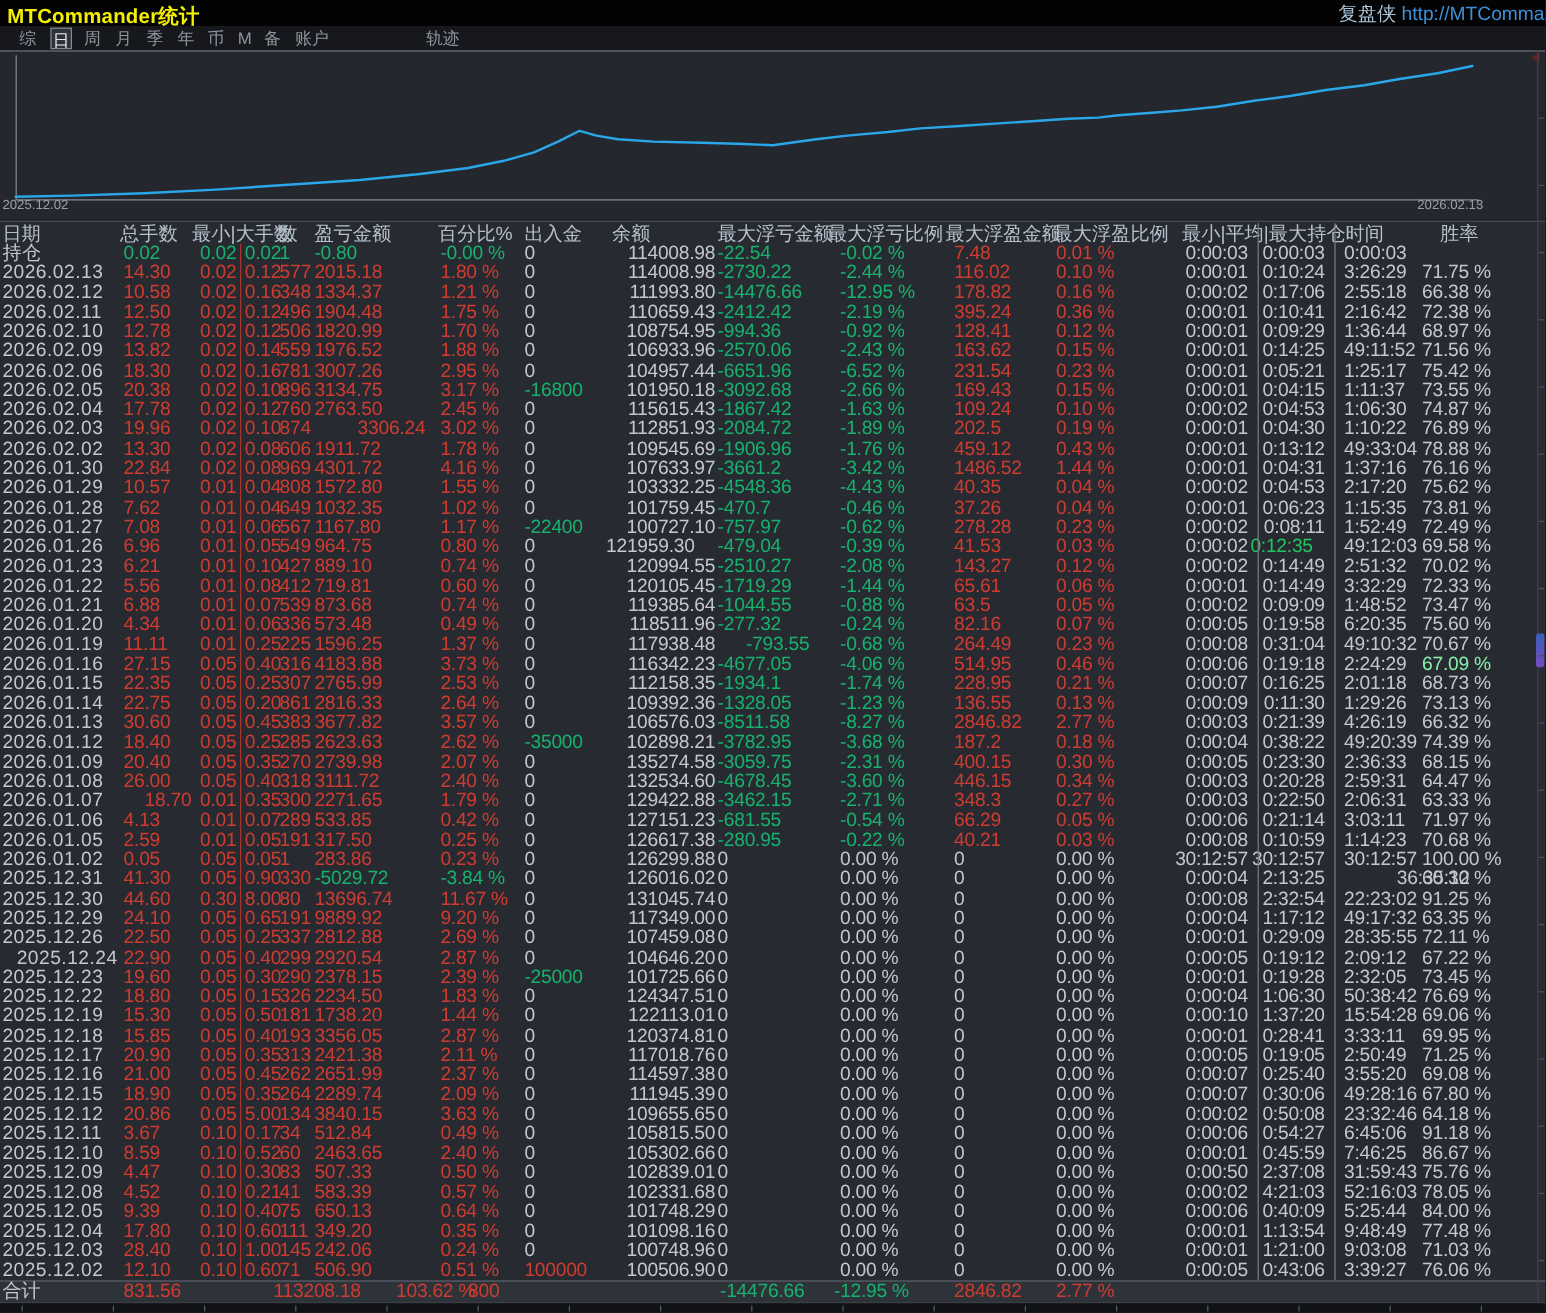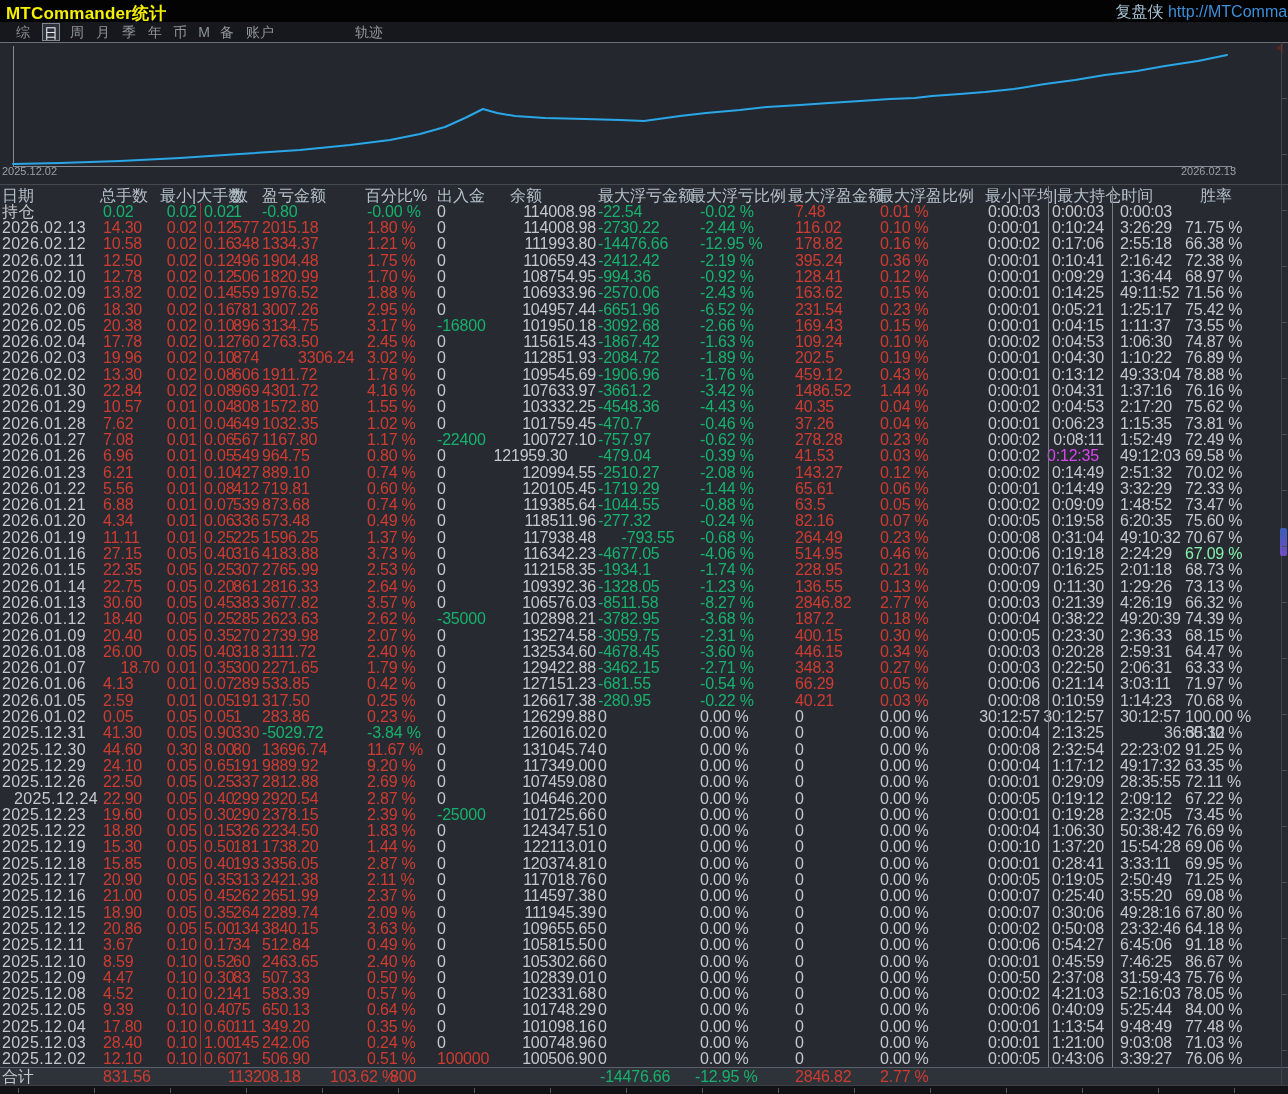--- a/index.html
+++ b/index.html
@@ -396,27 +396,27 @@
         </div>
         <div class="row" style="top: 448px;">
           <span class="cell" style="left: 2px; width: 96px; text-align: left; color: rgb(196, 200, 205); letter-spacing: 0.4px;">2026.01.26</span>
           <span class="cell" style="left: 103px; width: 54px; text-align: left; color: rgb(208, 59, 48);">6.96</span>
           <span class="cell" style="left: 160px; width: 37px; text-align: right; color: rgb(208, 59, 48);">0.01</span>
           <span class="cell" style="left: 204px; width: 34px; text-align: left; color: rgb(208, 59, 48);">0.05</span>
           <span class="cell" style="left: 233px; width: 40px; text-align: left; color: rgb(208, 59, 48);">549</span>
           <span class="cell" style="left: 262px; width: 100px; text-align: left; color: rgb(208, 59, 48);">964.75</span>
           <span class="cell" style="left: 367px; width: 70px; text-align: left; color: rgb(208, 59, 48);">0.80 %</span>
           <span class="cell" style="left: 437px; width: 70px; text-align: left; color: rgb(196, 200, 205);">0</span>
-          <span class="cell" style="left: 485px; width: 91px; text-align: center; color: rgb(196, 200, 205);">121959.30</span>
+          <span class="cell" style="left: 505px; width: 91px; text-align: left; color: rgb(196, 200, 205);">121959.30</span>
           <span class="cell" style="left: 598px; width: 100px; text-align: left; color: rgb(22, 178, 109);">-479.04</span>
           <span class="cell" style="left: 700px; width: 92px; text-align: left; color: rgb(22, 178, 109);">-0.39 %</span>
           <span class="cell" style="left: 795px; width: 82px; text-align: left; color: rgb(208, 59, 48);">41.53</span>
           <span class="cell" style="left: 880px; width: 92px; text-align: left; color: rgb(208, 59, 48);">0.03 %</span>
           <span class="cell" style="left: 976px; width: 64px; text-align: right; color: rgb(196, 200, 205);">0:00:02</span>
-          <span class="cell" style="left: 1042px; width: 62px; text-align: center; color: #d946ef;">0:12:35</span>
+          <span class="cell" style="left: 1042px; width: 62px; text-align: left; color: #22c55e;">0:12:35</span>
           <span class="cell" style="left: 1120px; width: 75px; text-align: left; color: rgb(196, 200, 205);">49:12:03</span>
           <span class="cell" style="left: 1185px; width: 75px; text-align: left; color: rgb(196, 200, 205);">69.58 %</span>
         </div>
         <div class="row" style="top: 465px;">
           <span class="cell" style="left: 2px; width: 96px; text-align: left; color: rgb(196, 200, 205); letter-spacing: 0.4px;">2026.01.23</span>
           <span class="cell" style="left: 103px; width: 54px; text-align: left; color: rgb(208, 59, 48);">6.21</span>
           <span class="cell" style="left: 160px; width: 37px; text-align: right; color: rgb(208, 59, 48);">0.01</span>
           <span class="cell" style="left: 204px; width: 34px; text-align: left; color: rgb(208, 59, 48);">0.10</span>
           <span class="cell" style="left: 233px; width: 40px; text-align: left; color: rgb(208, 59, 48);">427</span>
           <span class="cell" style="left: 262px; width: 100px; text-align: left; color: rgb(208, 59, 48);">889.10</span>

